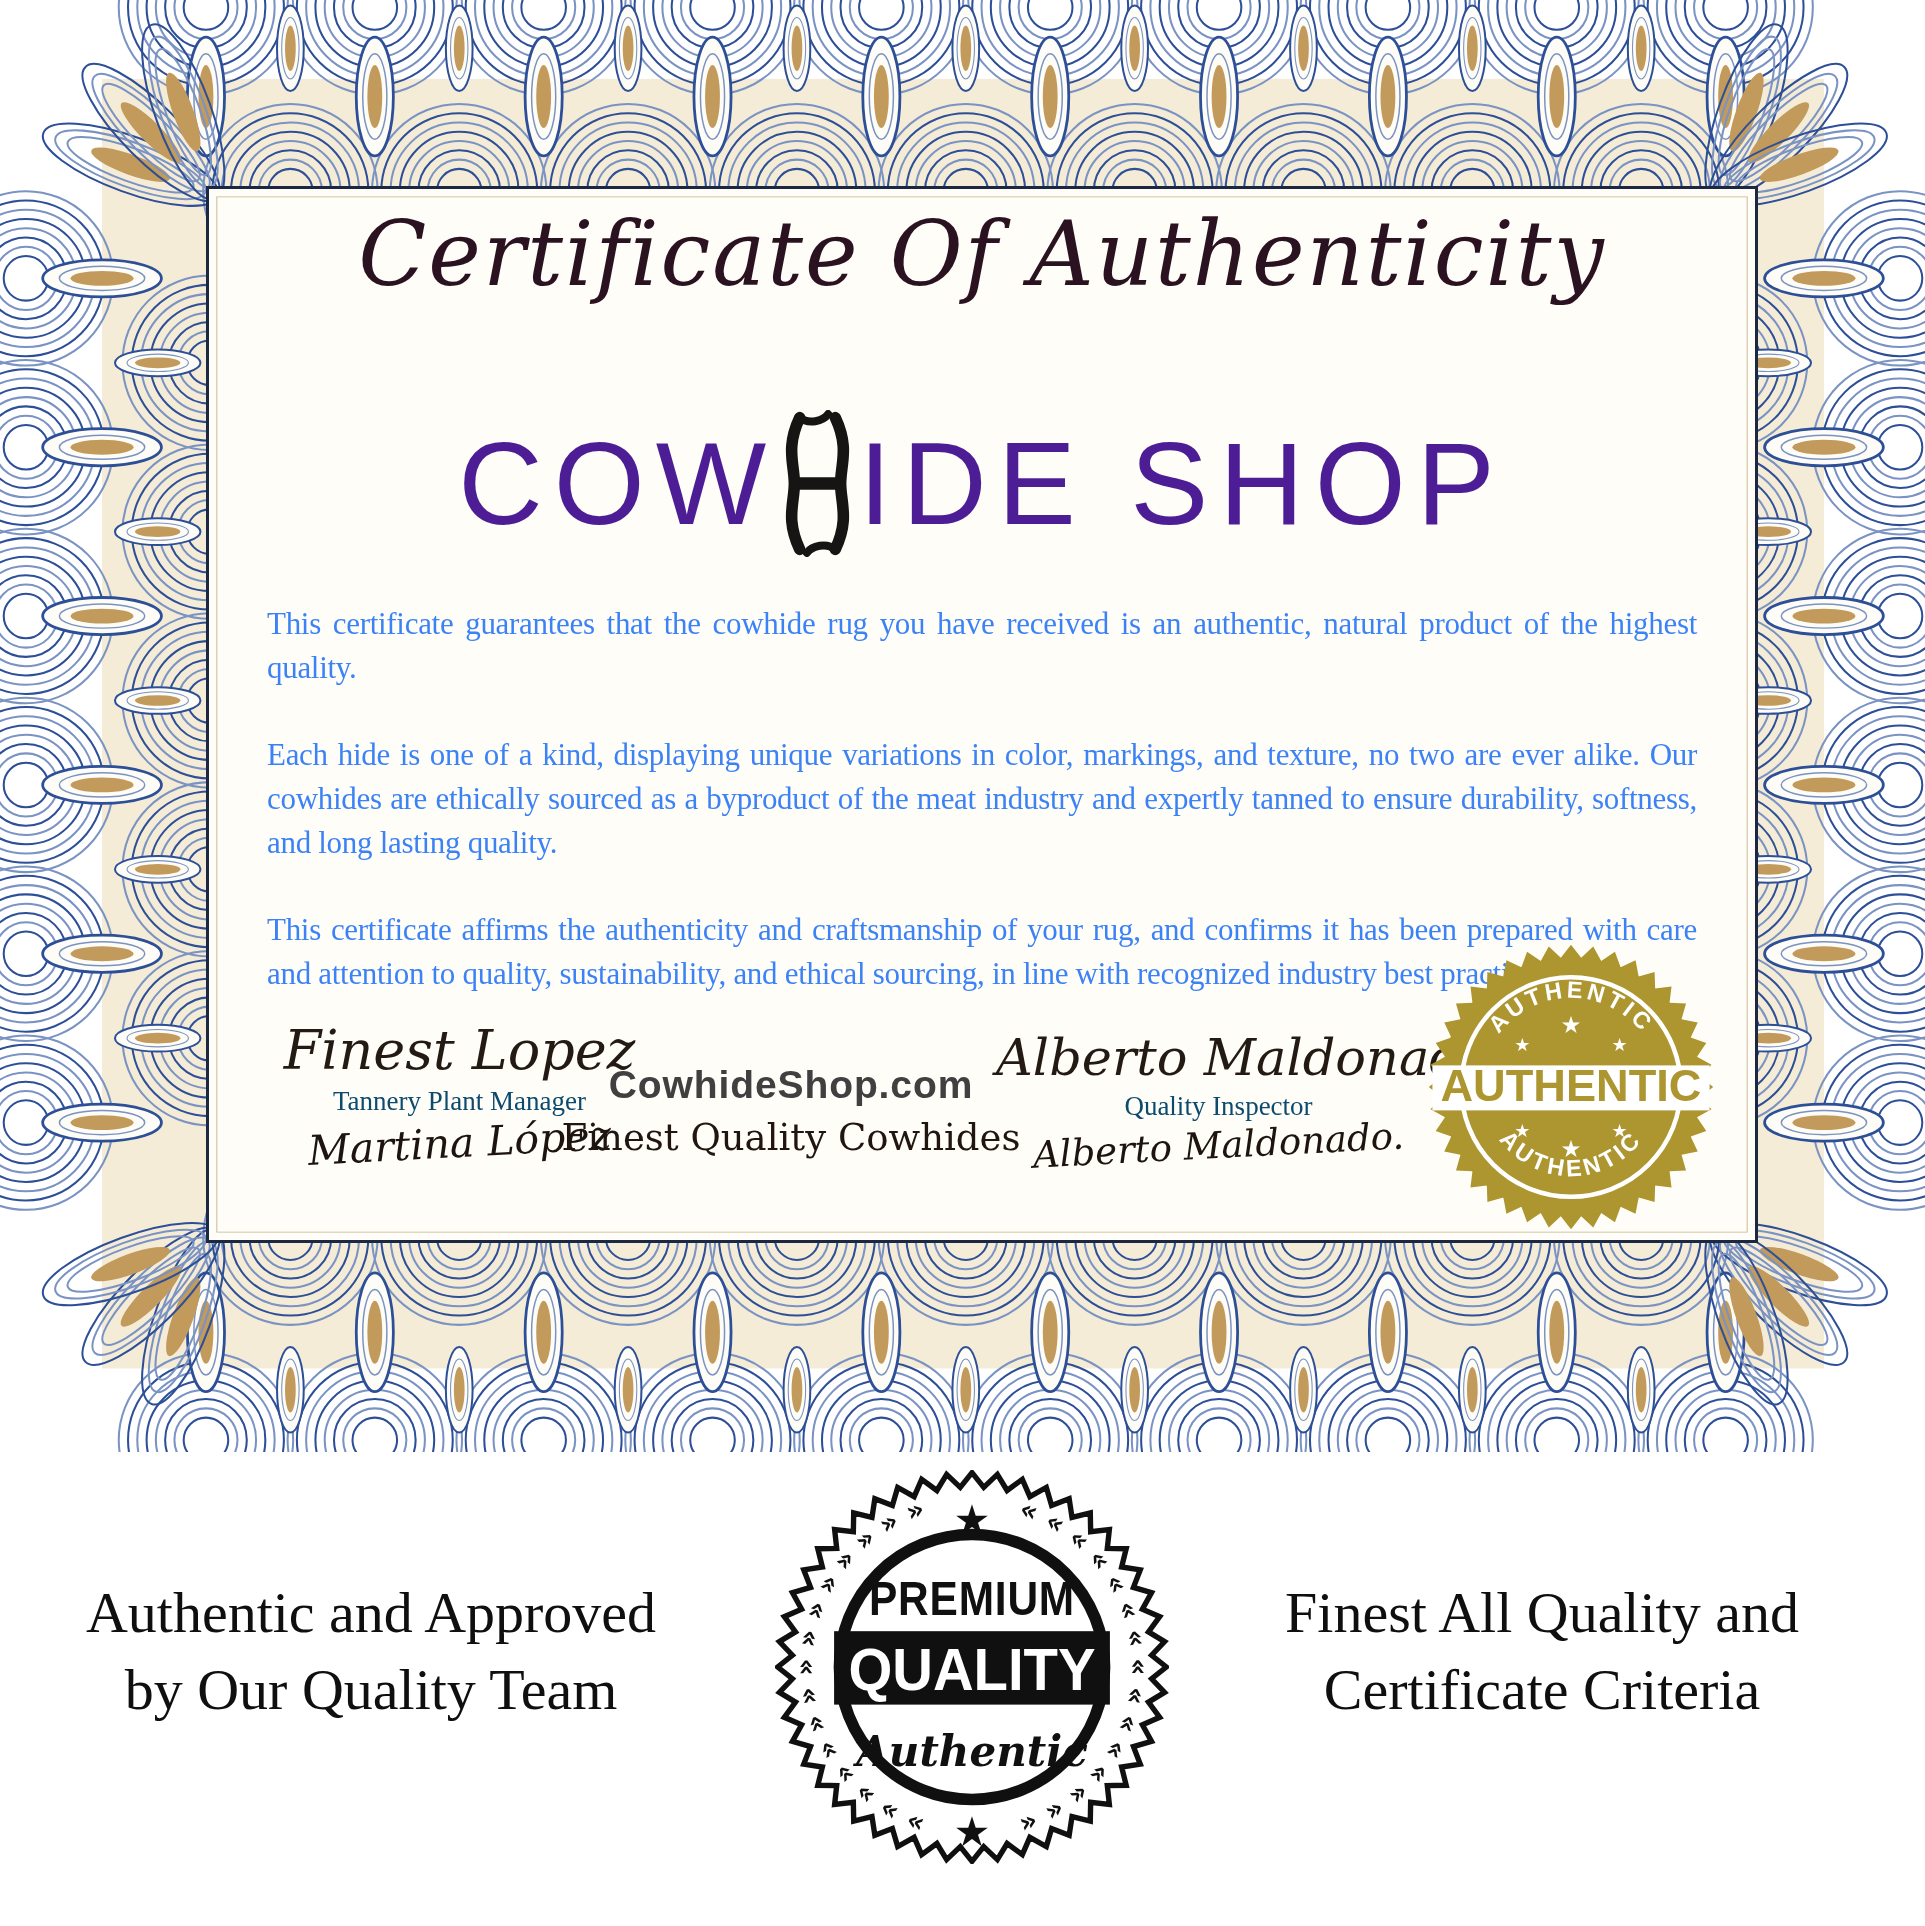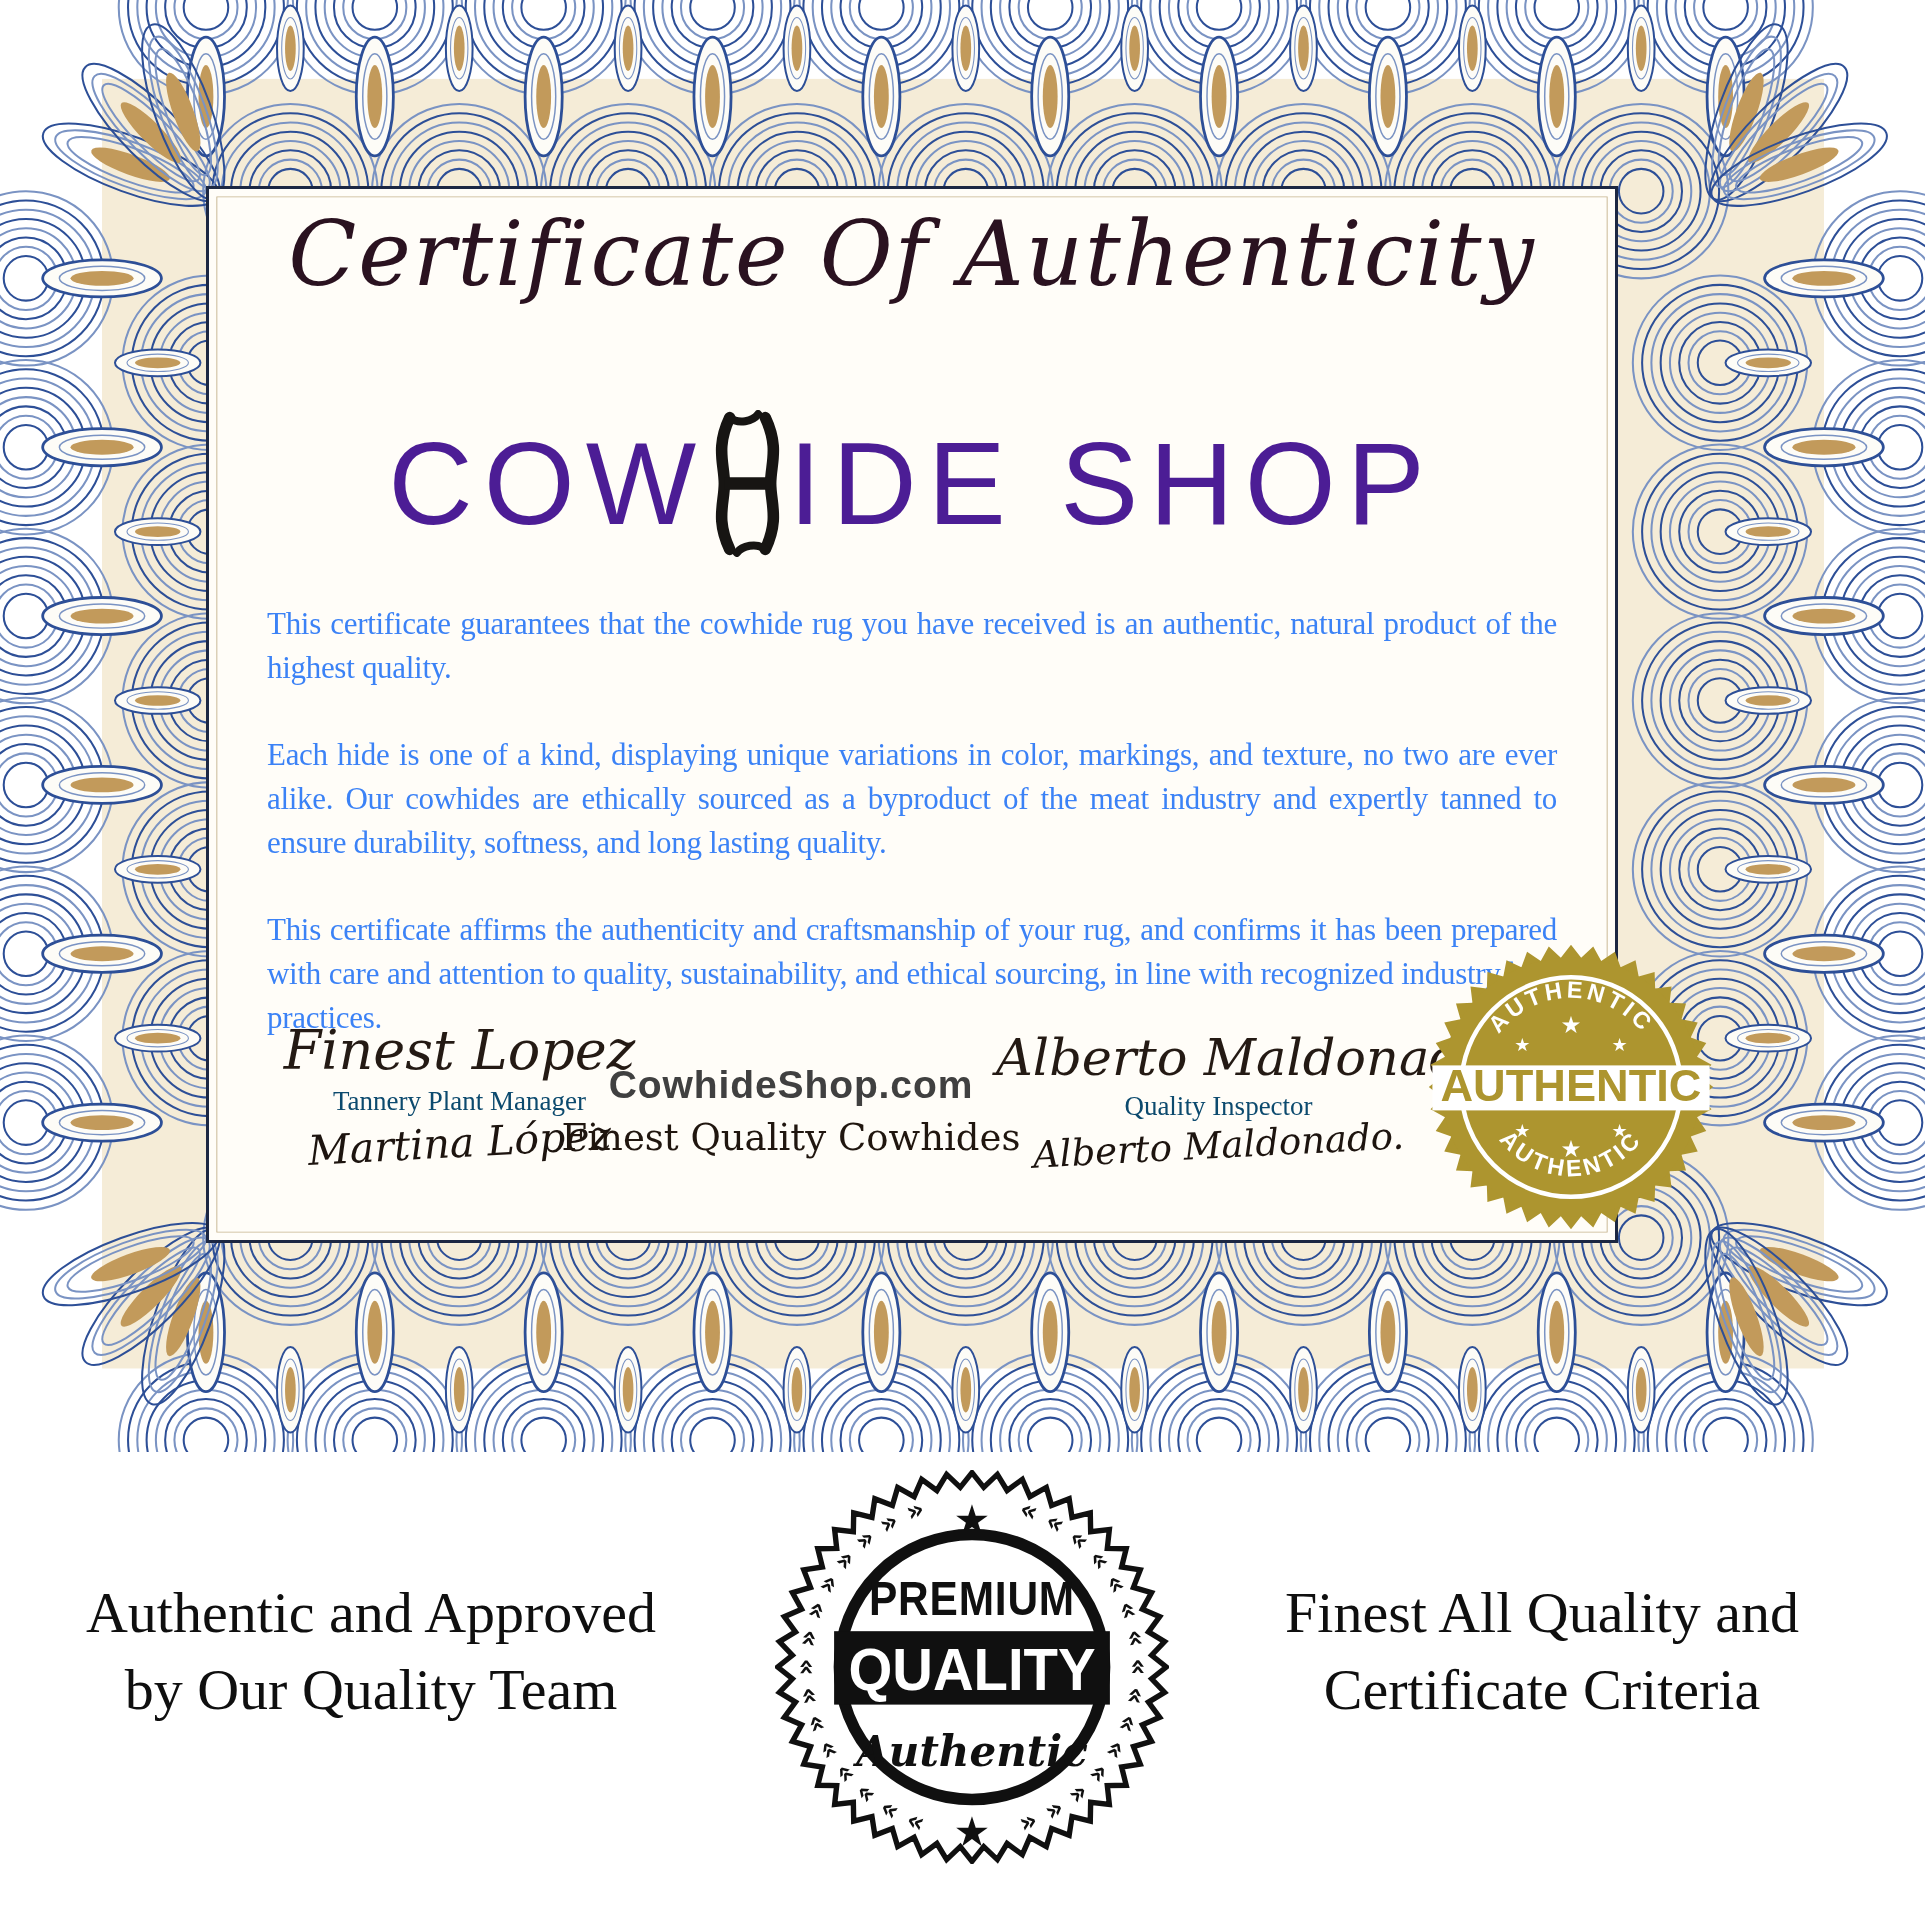--- a/index.html
+++ b/index.html
@@ -1,19 +1,19 @@
 <!DOCTYPE html>
 <html style="font-size:15px"><head>
 <meta charset="utf-8">
 <style>
   html,body{margin:0;padding:0;background:#fff;overflow:hidden;}
   .page{position:relative;width:1926px;height:1927px;background:#ffffff;overflow:hidden;
         font-family:"Liberation Serif", serif;}
   #border-art{position:absolute;top:0;left:0;}
-  .inner-panel{position:absolute;left:206px;top:186px;width:1412px;height:1057px;
+  .inner-panel{position:absolute;left:206px;top:186px;width:1552px;height:1057px;
      background:#fffdf8;border:3.7px solid #1c2742;box-sizing:border-box;
      box-shadow: inset 0 0 0 7.4px #fffdf8, inset 0 0 0 8.3px #c4b28c;}
   .cert-title{position:absolute;top:13px;left:0;right:0;text-align:center;
      font-family:"DejaVu Serif", serif;font-style:italic;font-size:89px;
      color:#2a1220;letter-spacing:1.9px;white-space:nowrap;}
   .brand-row{position:absolute;top:221px;left:0;right:0;display:flex;
      justify-content:center;align-items:center;}
   .brand-text{font-family:"Liberation Sans", sans-serif;font-weight:normal;
      font-size:117px;letter-spacing:11px;color:#4c1d95;}
   .hide-glyph{width:89px;height:147px;margin:0 -3.7px;}

